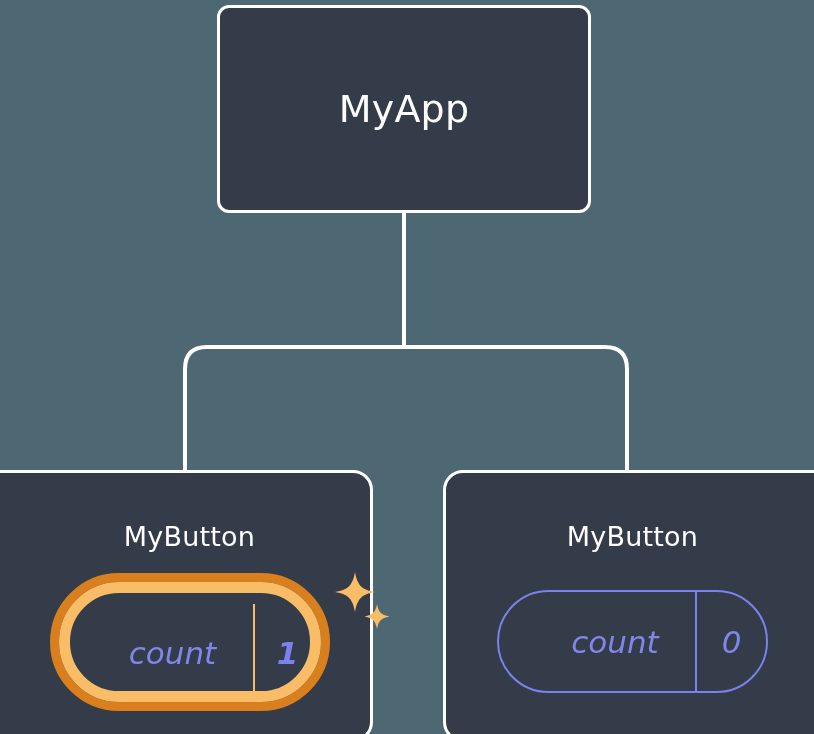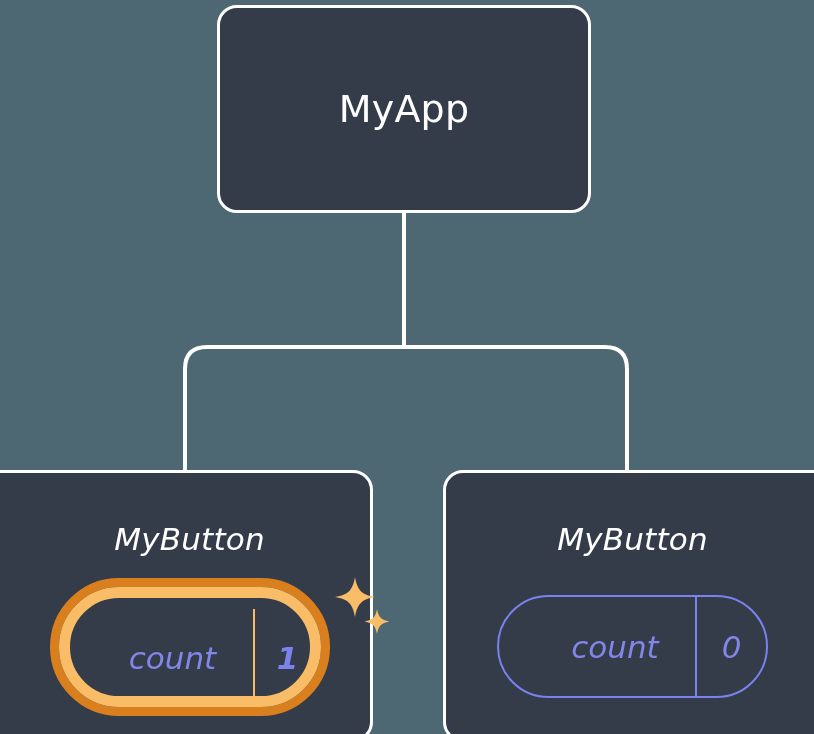--- a/index.html
+++ b/index.html
@@ -22,21 +22,21 @@
     position: absolute;
     left: 0;
     top: 0;
     width: 814px;
     height: 734px;
   }
   .node {
     position: absolute;
     background: #343b49;
     border: 3px solid #ffffff;
-    border-radius: 20px;
+    border-radius: 12px;
     box-sizing: border-box;
   }
   .node-root {
     left: 217px;
     top: 5px;
     width: 374px;
     height: 208px;
     display: flex;
     align-items: center;
     justify-content: center;
@@ -68,25 +68,24 @@
     height: 272px;
     display: flex;
     flex-direction: column;
     align-items: center;
   }
   .child-inner-right {
     left: 0;
   }
   .node-title-child {
     color: #ffffff;
-    font-size: 31px;
+    font-size: 27px;
     font-weight: 400;
     margin-top: 48px;
     letter-spacing: 0.2px;
-    font-style: italic;
   }
 
   
   .pill-wrap {
     position: relative;
     margin-top: 21px;
     font-style: italic;
   }
   .pill {
     position: relative;

